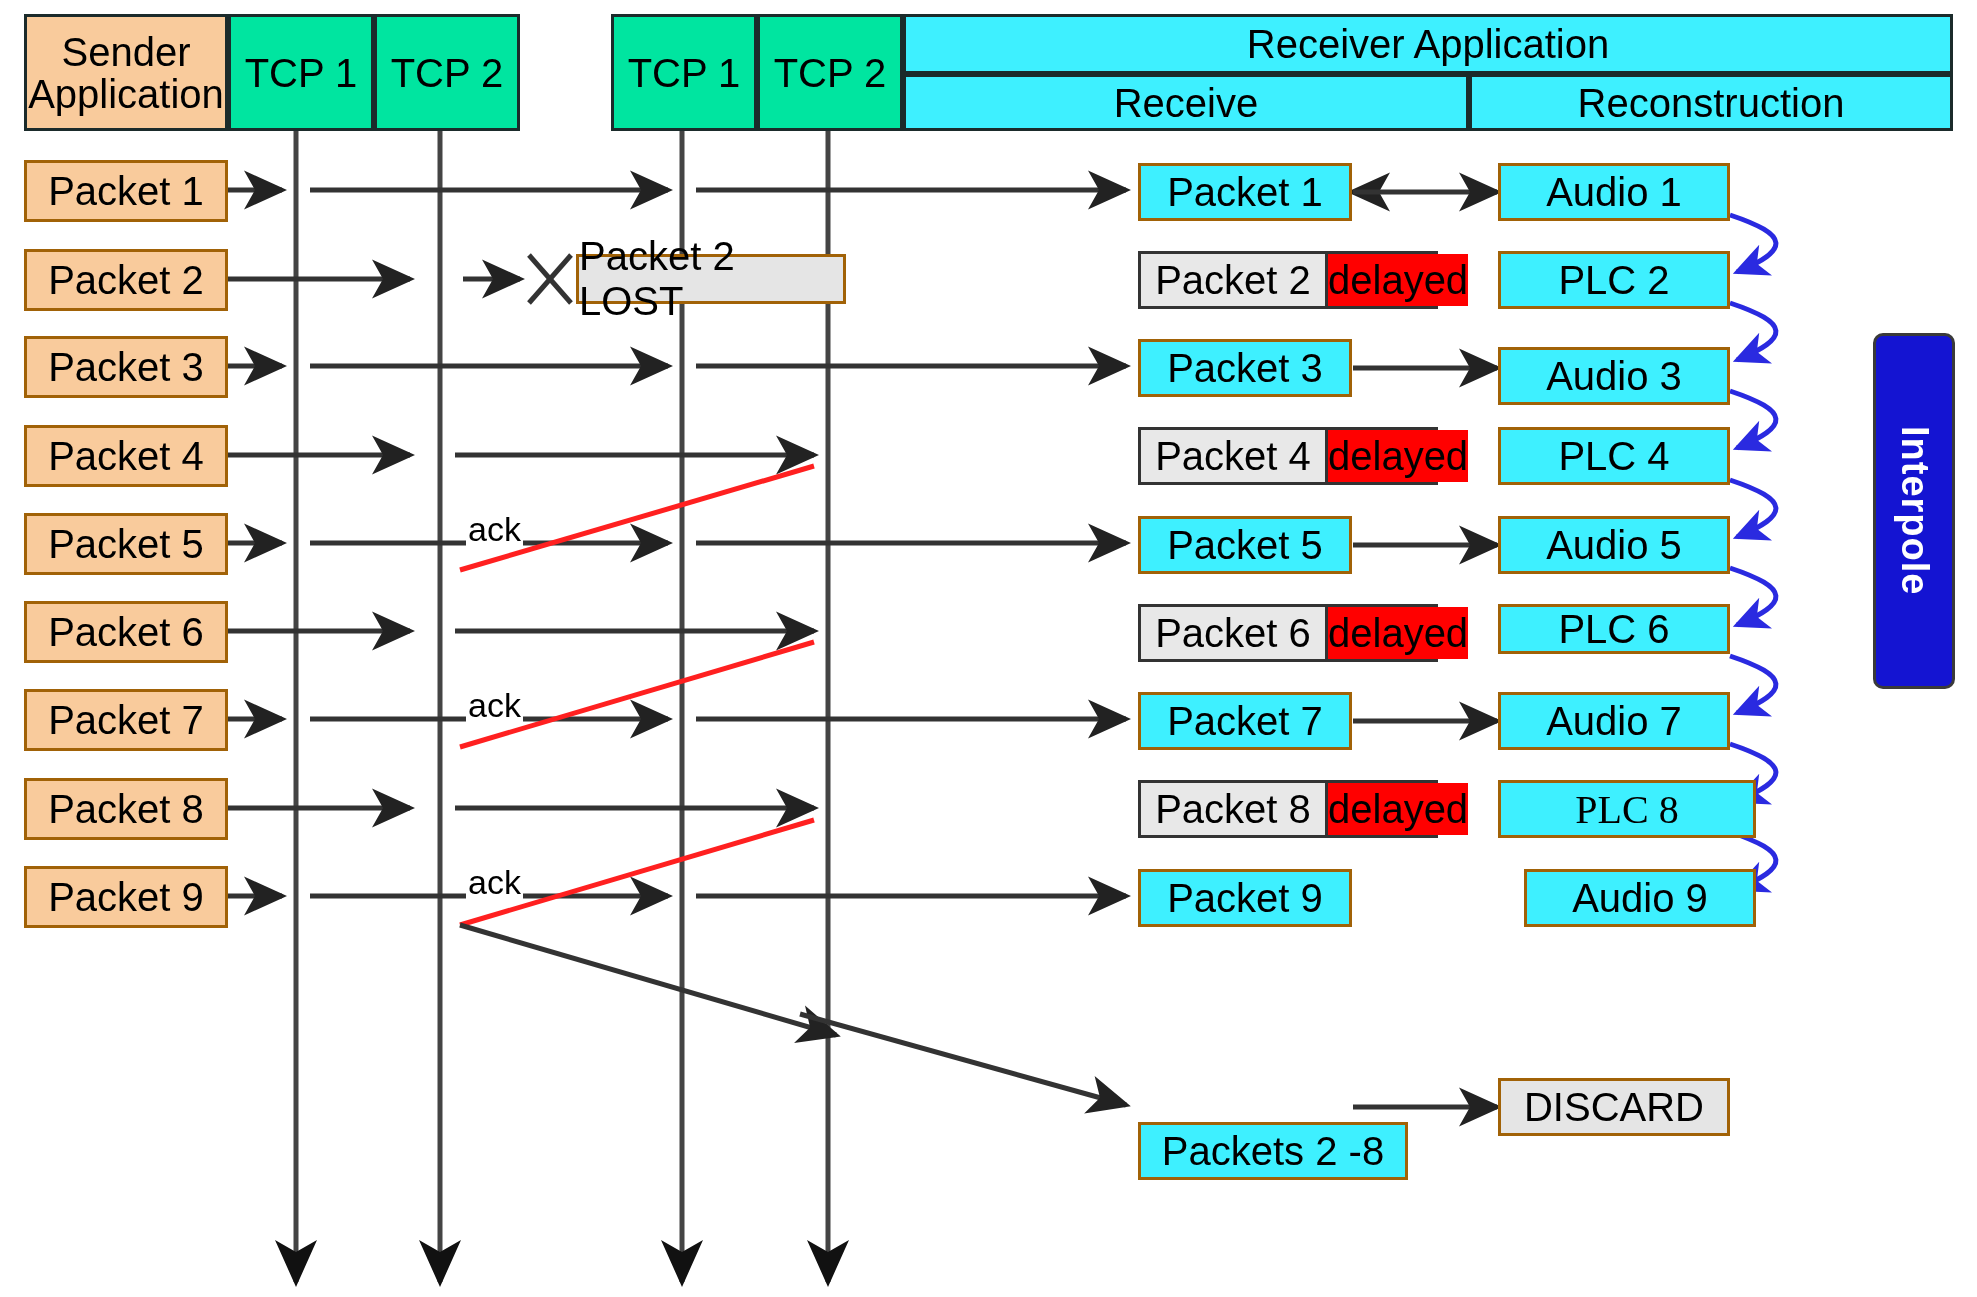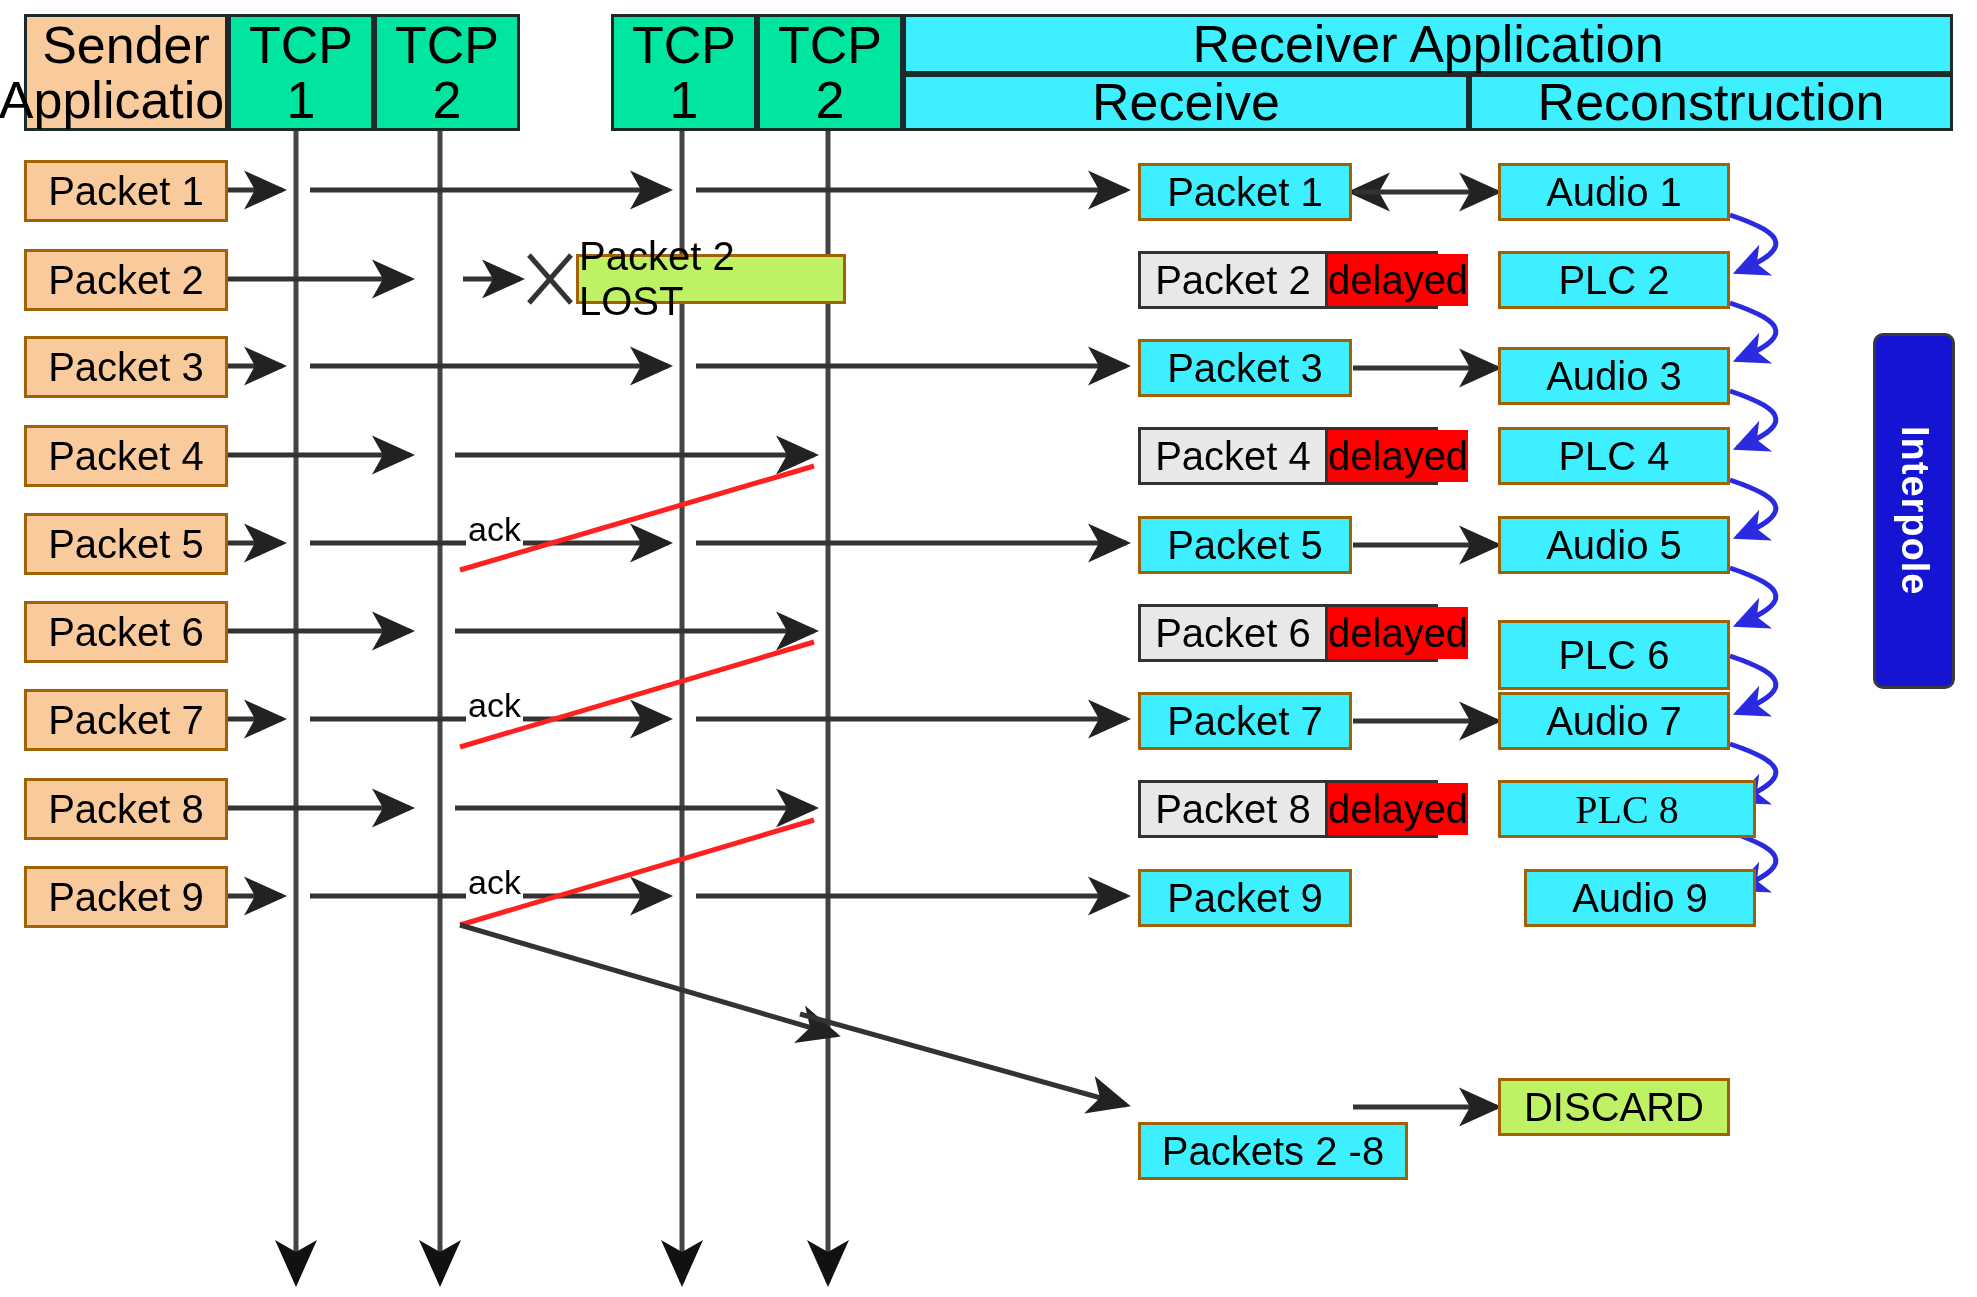--- a/index.html
+++ b/index.html
@@ -1,31 +1,31 @@
 <!DOCTYPE html>
 <html><head>
 <meta charset="utf-8">
 <style>
   html,body{margin:0;padding:0;background:#ffffff;}
   body{font-family:"Liberation Sans", sans-serif;}
   #stage{position:relative;width:1977px;height:1297px;background:#fff;overflow:hidden;}
 
   .hdr{position:absolute;box-sizing:border-box;border:3px solid #1b2b2b;
        display:flex;align-items:center;justify-content:center;text-align:center;
-       font-size:52px;line-height:1.05;color:#000;}
+       font-size:40px;line-height:1.05;color:#000;}
   .hdr.sender{background:#f9cb9c;}
   .hdr.tcp{background:#00e5a0;}
   .hdr.recv{background:#3ef0ff;}
 
   .pktbox{position:absolute;box-sizing:border-box;border:3px solid #a16207;
           display:flex;align-items:center;justify-content:center;
           font-size:40px;color:#000;}
   .pktbox.sender{background:#f9cb9c;}
   .pktbox.cyan{background:#3ef0ff;}
-  .pktbox.red{background:#bef264;}
+  .pktbox.red{background:#e5e5e5;}
 
   .splitbox{position:absolute;box-sizing:border-box;border:3px solid #333;display:flex;}
   .splitbox .sp-l{background:#e8e8e8;display:flex;align-items:center;justify-content:center;
                   font-size:40px;color:#000;flex:0 0 auto;box-sizing:border-box;}
   .splitbox .sp-r{background:#ff0000;display:flex;align-items:center;justify-content:center;
                   font-size:40px;color:#000000;flex:1 1 auto;box-sizing:border-box;
                   border-left:3px solid #333;}
 
   .interpole{position:absolute;background:#1414d2;border:3px solid #3a3a3a;border-radius:10px;
              color:#fff;font-size:38px;font-weight:bold;
@@ -204,21 +204,21 @@
 
   <div class="pktbox cyan" style="left:1138px;top:869px;width:214px;height:58px;">Packet 9</div>
 
   <div class="pktbox cyan" style="left:1138px;top:1078px;width:270px;height:58px;margin-top:44px;">Packets 2 -8</div>
 
   <div class="pktbox cyan" style="left:1498px;top:163px;width:232px;height:58px;">Audio 1</div>
   <div class="pktbox cyan" style="left:1498px;top:251px;width:232px;height:58px;">PLC 2</div>
   <div class="pktbox cyan" style="left:1498px;top:347px;width:232px;height:58px;">Audio 3</div>
   <div class="pktbox cyan" style="left:1498px;top:427px;width:232px;height:58px;">PLC 4</div>
   <div class="pktbox cyan" style="left:1498px;top:516px;width:232px;height:58px;">Audio 5</div>
-  <div class="pktbox cyan" style="left:1498px;top:620px;width:232px;height:70px;">PLC 6</div>
+  <div class="pktbox cyan" style="left:1498px;top:604px;width:232px;height:50px;">PLC 6</div>
   <div class="pktbox cyan" style="left:1498px;top:692px;width:232px;height:58px;">Audio 7</div>
   <div class="pktbox cyan" style="left:1498px;top:780px;width:258px;height:58px;font-family:Liberation Serif, serif;">PLC 8</div>
   <div class="pktbox cyan" style="left:1498px;top:869px;width:232px;height:58px;margin-left:26px;">Audio 9</div>
   <div class="pktbox red" style="left:1498px;top:1078px;width:232px;height:58px;">DISCARD</div>
 
   <div class="interpole" style="left:1873px;top:333px;width:76px;height:350px;">
     <span>Interpole</span>
   </div>
 
 </div>

